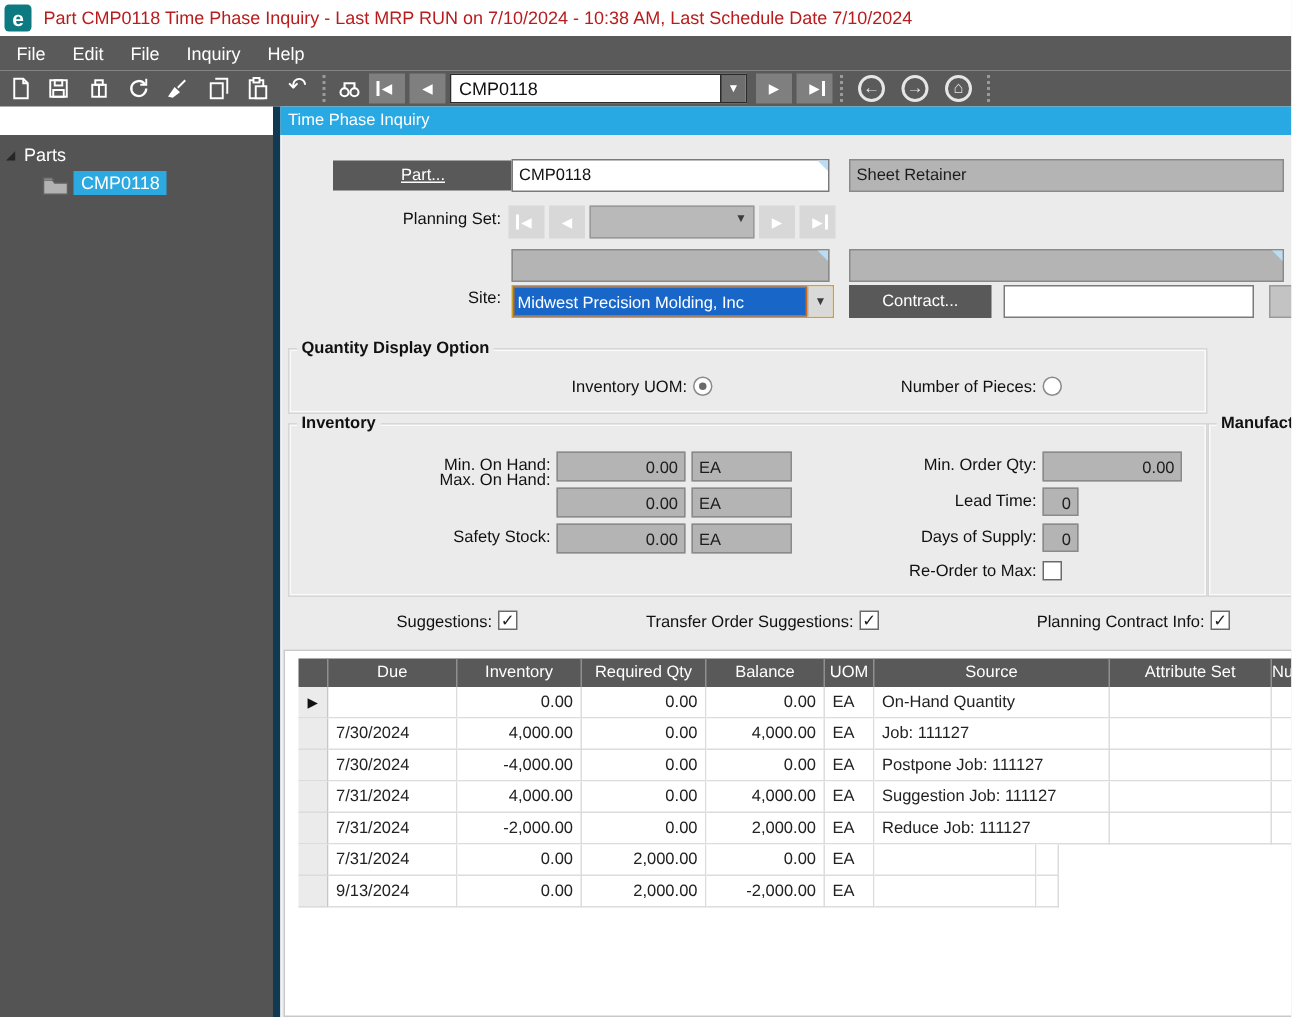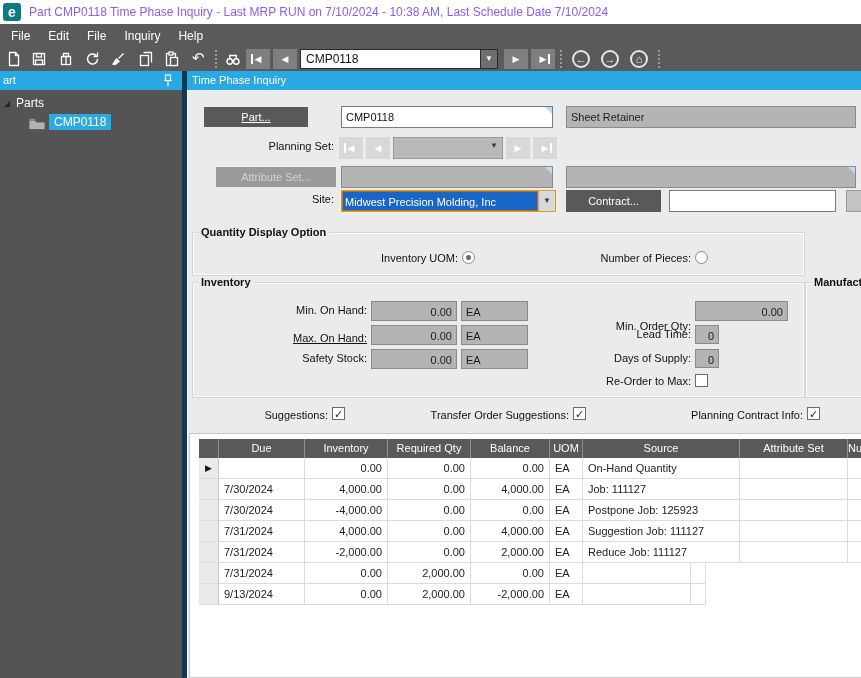--- a/index.html
+++ b/index.html
@@ -3,21 +3,21 @@
 <meta charset="utf-8">
 <style>
   * { margin:0; padding:0; box-sizing:border-box; }
   html,body { background:#fff; }
   body { font-family:"Liberation Sans", sans-serif; }
   #app { position:relative; width:861px; height:678px; background:#fff; overflow:hidden; }
 
   
   .titlebar { position:absolute; left:0; top:0; width:861px; height:24px; background:#ffffff; display:flex; align-items:center; }
   .applogo { width:18px; height:18px; margin:0 8px 0 3px; background:#0c7a80; border-radius:3px; color:#fff; font-weight:bold; font-size:14px; display:flex; align-items:center; justify-content:center; }
-  .apptitle { font-size:12px; color:#8b5cf6; white-space:nowrap; }
+  .apptitle { font-size:12px; color:#b91c1c; white-space:nowrap; }
 
   
   .menubar { position:absolute; left:0; top:24px; width:861px; height:23px; background:#5a5a5a; display:flex; align-items:center; padding-left:2px; }
   .menuitem { color:#fff; font-size:12px; padding:3px 9px; cursor:default; }
   .toolbar { position:absolute; left:0; top:47px; width:861px; height:24px; background:#5a5a5a; }
   .tbico { position:absolute; top:4px; width:16px; height:16px; }
   .tbico svg { width:16px; height:16px; }
   .tbtxt { position:absolute; color:#fff; font-size:15px; line-height:16px; }
   .tbsep { position:absolute; top:3px; width:2px; height:18px; background-image:linear-gradient(#9a9a9a 2px, transparent 2px); background-size:2px 4px; }
   .navbtn { position:absolute; top:2px; width:24px; height:20px; background:#7f7f7f; color:#fff; font-size:9px; text-align:center; line-height:20px; }
@@ -153,61 +153,52 @@
     </div>
     <span class="navbtn" style="left:504px">▶</span>
     <span class="navbtn" style="left:531px">▶<span class="barR"></span></span>
     <span class="tbsep" style="left:560px"></span>
     <span class="circbtn" style="left:572px">←</span>
     <span class="circbtn" style="left:601px">→</span>
     <span class="circbtn" style="left:630px">⌂</span>
     <span class="tbsep" style="left:658px"></span>
   </div>
 
-  <div class="treeheader">
-    <span>art</span>
-    <span class="pin">
-      <svg viewBox="0 0 12 13" fill="none" stroke="#fff" stroke-width="1.2">
-          <rect x="3.5" y="1" width="5" height="5.5"></rect>
-          <path d="M2 6.5h8M6 6.5V12"></path>
-        </svg></span>
-  </div>
   <div class="vsplit"></div>
   <div class="mainheader">
     <span>Time Phase Inquiry</span>
   </div>
 
   <div class="tree">
     <span class="expander">◢</span>
     <span class="rootlabel">Parts</span>
     <span class="folder">
       <svg viewBox="0 0 18 13">
           <path d="M1 3h6l1.5 2H17v7.5H1z" fill="#b2b2b2" stroke="#5f5f5f"></path>
           <path d="M1 3V1.5h5.5L8 3" fill="#8c8c8c" stroke="#5f5f5f"></path>
         </svg></span>
     <span class="treesel">CMP0118</span>
   </div>
 
   <div class="main">
 
-    <button class="btn-dark abs" style="left:16px; top:17px; width:104px; height:20px;text-decoration:underline;">Part...</button>
+    <button class="btn-dark abs" style="left:34px; top:17px; width:120px; height:20px;text-decoration:underline;">Part...</button>
     <input class="field-white abs" style="left: 153px; top: 16px; width: 212px; height: 22px;" value="CMP0118">
     <span class="corner" style="left:357px; top:17px; right:auto;"></span>
     <div class="field-ro abs" style="left:378px; top:16px; width:290px; height:22px;">Sheet Retainer</div>
 
     <div class="lbl abs" style="left:13px; top:50px; width:133px;">Planning Set:</div>
     <span class="dnavbtn" style="left:151px; top:47px;"><span class="barL"></span>◀</span>
     <span class="dnavbtn" style="left:178px; top:47px;">◀</span>
     <div class="dcombo" style="left:205px; top:47px; width:110px; height:22px;">
         <span class="dd">▼</span>
       </div>
     <span class="dnavbtn" style="left:318px; top:47px;">▶</span>
     <span class="dnavbtn" style="left:345px; top:47px;">▶<span class="barR"></span></span>
 
-    <button class="btn-disabled abs" style="left:28px; top:77px; width:120px; height:20px;">Attribute Set...</button>
     <div class="field-ro abs" style="left:153px; top:76px; width:212px; height:22px;"></div>
     <span class="corner" style="left:357px; top:77px; right:auto;"></span>
     <div class="field-ro abs" style="left:378px; top:76px; width:290px; height:22px;"></div>
     <span class="corner" style="left:660px; top:77px; right:auto;"></span>
 
     <div class="lbl abs" style="left:60px; top:103px; width:86px;">Site:</div>
     <div class="sitecombo" style="left:153px; top:100px; width:215px; height:22px;">
       <span class="seltext">Midwest Precision Molding, Inc</span>
       <span class="ddbtn">▼</span>
     </div>
@@ -221,28 +212,28 @@
     <span class="radio on" style="left:274px; top:161px;"></span>
     <div class="lbl abs" style="left:360px; top:162px; width:143px;">Number of Pieces:</div>
     <span class="radio" style="left:507px; top:161px;"></span>
 
     <div class="groupbox" style="left:5px; top:193px; width:611px; height:114px;"></div>
     <div class="grouplabel" style="left:10px; top:186px;">Inventory</div>
 
     <div class="lbl abs" style="left:39px; top:214px; width:140px;">Min. On Hand:</div>
     <div class="field-ro num abs" style="left:183px; top:211px; width:86px; height:20px;">0.00</div>
     <div class="field-ro abs" style="left:273px; top:211px; width:67px; height:20px;">EA</div>
-    <div class="lbl abs" style="left:39px; top:242px; width:140px;text-decoration:underline;">Max. On Hand:</div>
+    <div class="lbl abs" style="left:39px; top:224px; width:140px;">Max. On Hand:</div>
     <div class="field-ro num abs" style="left:183px; top:235px; width:86px; height:20px;">0.00</div>
     <div class="field-ro abs" style="left:273px; top:235px; width:67px; height:20px;">EA</div>
     <div class="lbl abs" style="left:39px; top:262px; width:140px;">Safety Stock:</div>
     <div class="field-ro num abs" style="left:183px; top:259px; width:86px; height:20px;">0.00</div>
     <div class="field-ro abs" style="left:273px; top:259px; width:67px; height:20px;">EA</div>
 
-    <div class="lbl abs" style="left:363px; top:214px; width:140px;margin-top:16px;">Min. Order Qty:</div>
+    <div class="lbl abs" style="left:363px; top:214px; width:140px;">Min. Order Qty:</div>
     <div class="field-ro num abs" style="left:507px; top:211px; width:93px; height:20px;">0.00</div>
     <div class="lbl abs" style="left:363px; top:238px; width:140px;">Lead Time:</div>
     <div class="field-ro num abs" style="left:507px; top:235px; width:24px; height:19px;">0</div>
     <div class="lbl abs" style="left:363px; top:262px; width:140px;">Days of Supply:</div>
     <div class="field-ro num abs" style="left:507px; top:259px; width:24px; height:19px;">0</div>
     <div class="lbl abs" style="left:363px; top:285px; width:140px;">Re-Order to Max:</div>
     <span class="checkbox" style="left:507px; top:284px;"></span>
 
     <div class="groupbox" style="left:618px; top:193px; width:70px; height:114px;"></div>
     <div class="grouplabel" style="left:623px; top:186px;">Manufact</div>
@@ -290,21 +281,21 @@
               <div class="gcell" style="width: 108px; text-align: left;"></div>
               <div class="gcell" style="width: 15px;"></div>
             </div>
             <div class="grow">
               <div class="gcell sel" style="width: 20px;"></div>
               <div class="gcell" style="width: 86px; text-align: left;">7/30/2024</div>
               <div class="gcell" style="width: 83px; text-align: right;">-4,000.00</div>
               <div class="gcell" style="width: 83px; text-align: right;">0.00</div>
               <div class="gcell" style="width: 79px; text-align: right;">0.00</div>
               <div class="gcell" style="width: 33px; text-align: left;">EA</div>
-              <div class="gcell" style="width: 157px; text-align: left;">Postpone Job: 125923</div>
+              <div class="gcell" style="width: 157px; text-align: left;">Postpone Job: 111127</div>
               <div class="gcell" style="width: 108px; text-align: left;"></div>
               <div class="gcell" style="width: 15px;"></div>
             </div>
             <div class="grow">
               <div class="gcell sel" style="width: 20px;"></div>
               <div class="gcell" style="width: 86px; text-align: left;">7/31/2024</div>
               <div class="gcell" style="width: 83px; text-align: right;">4,000.00</div>
               <div class="gcell" style="width: 83px; text-align: right;">0.00</div>
               <div class="gcell" style="width: 79px; text-align: right;">4,000.00</div>
               <div class="gcell" style="width: 33px; text-align: left;">EA</div>

